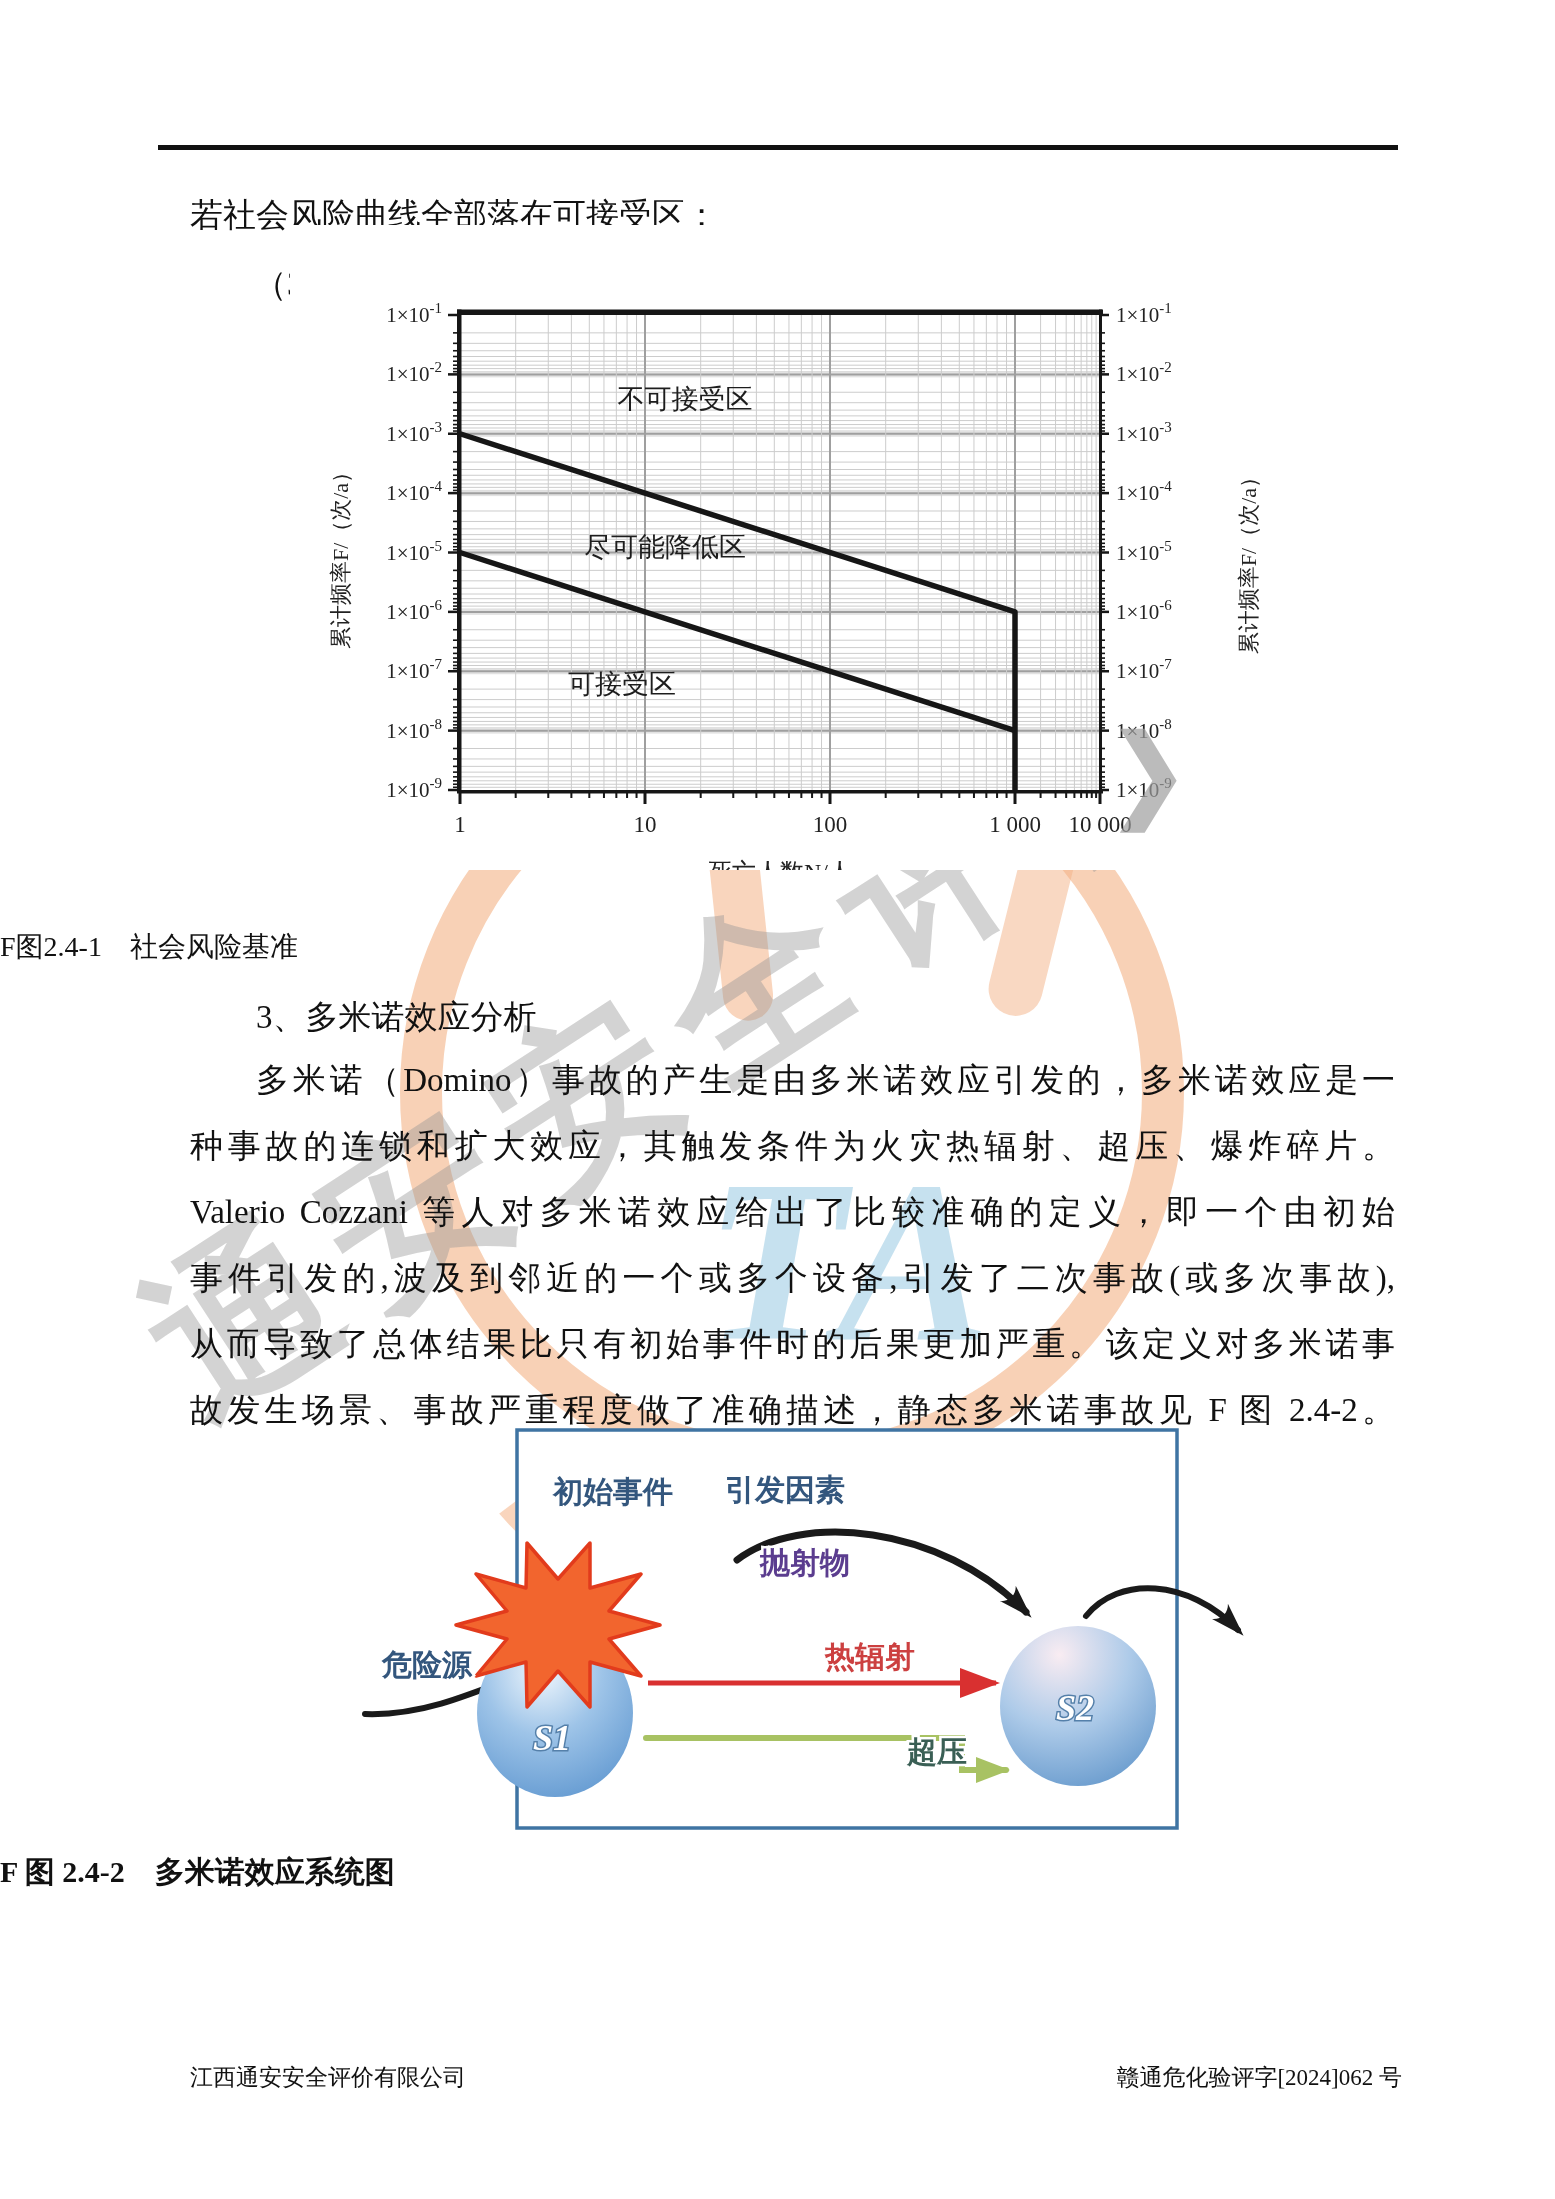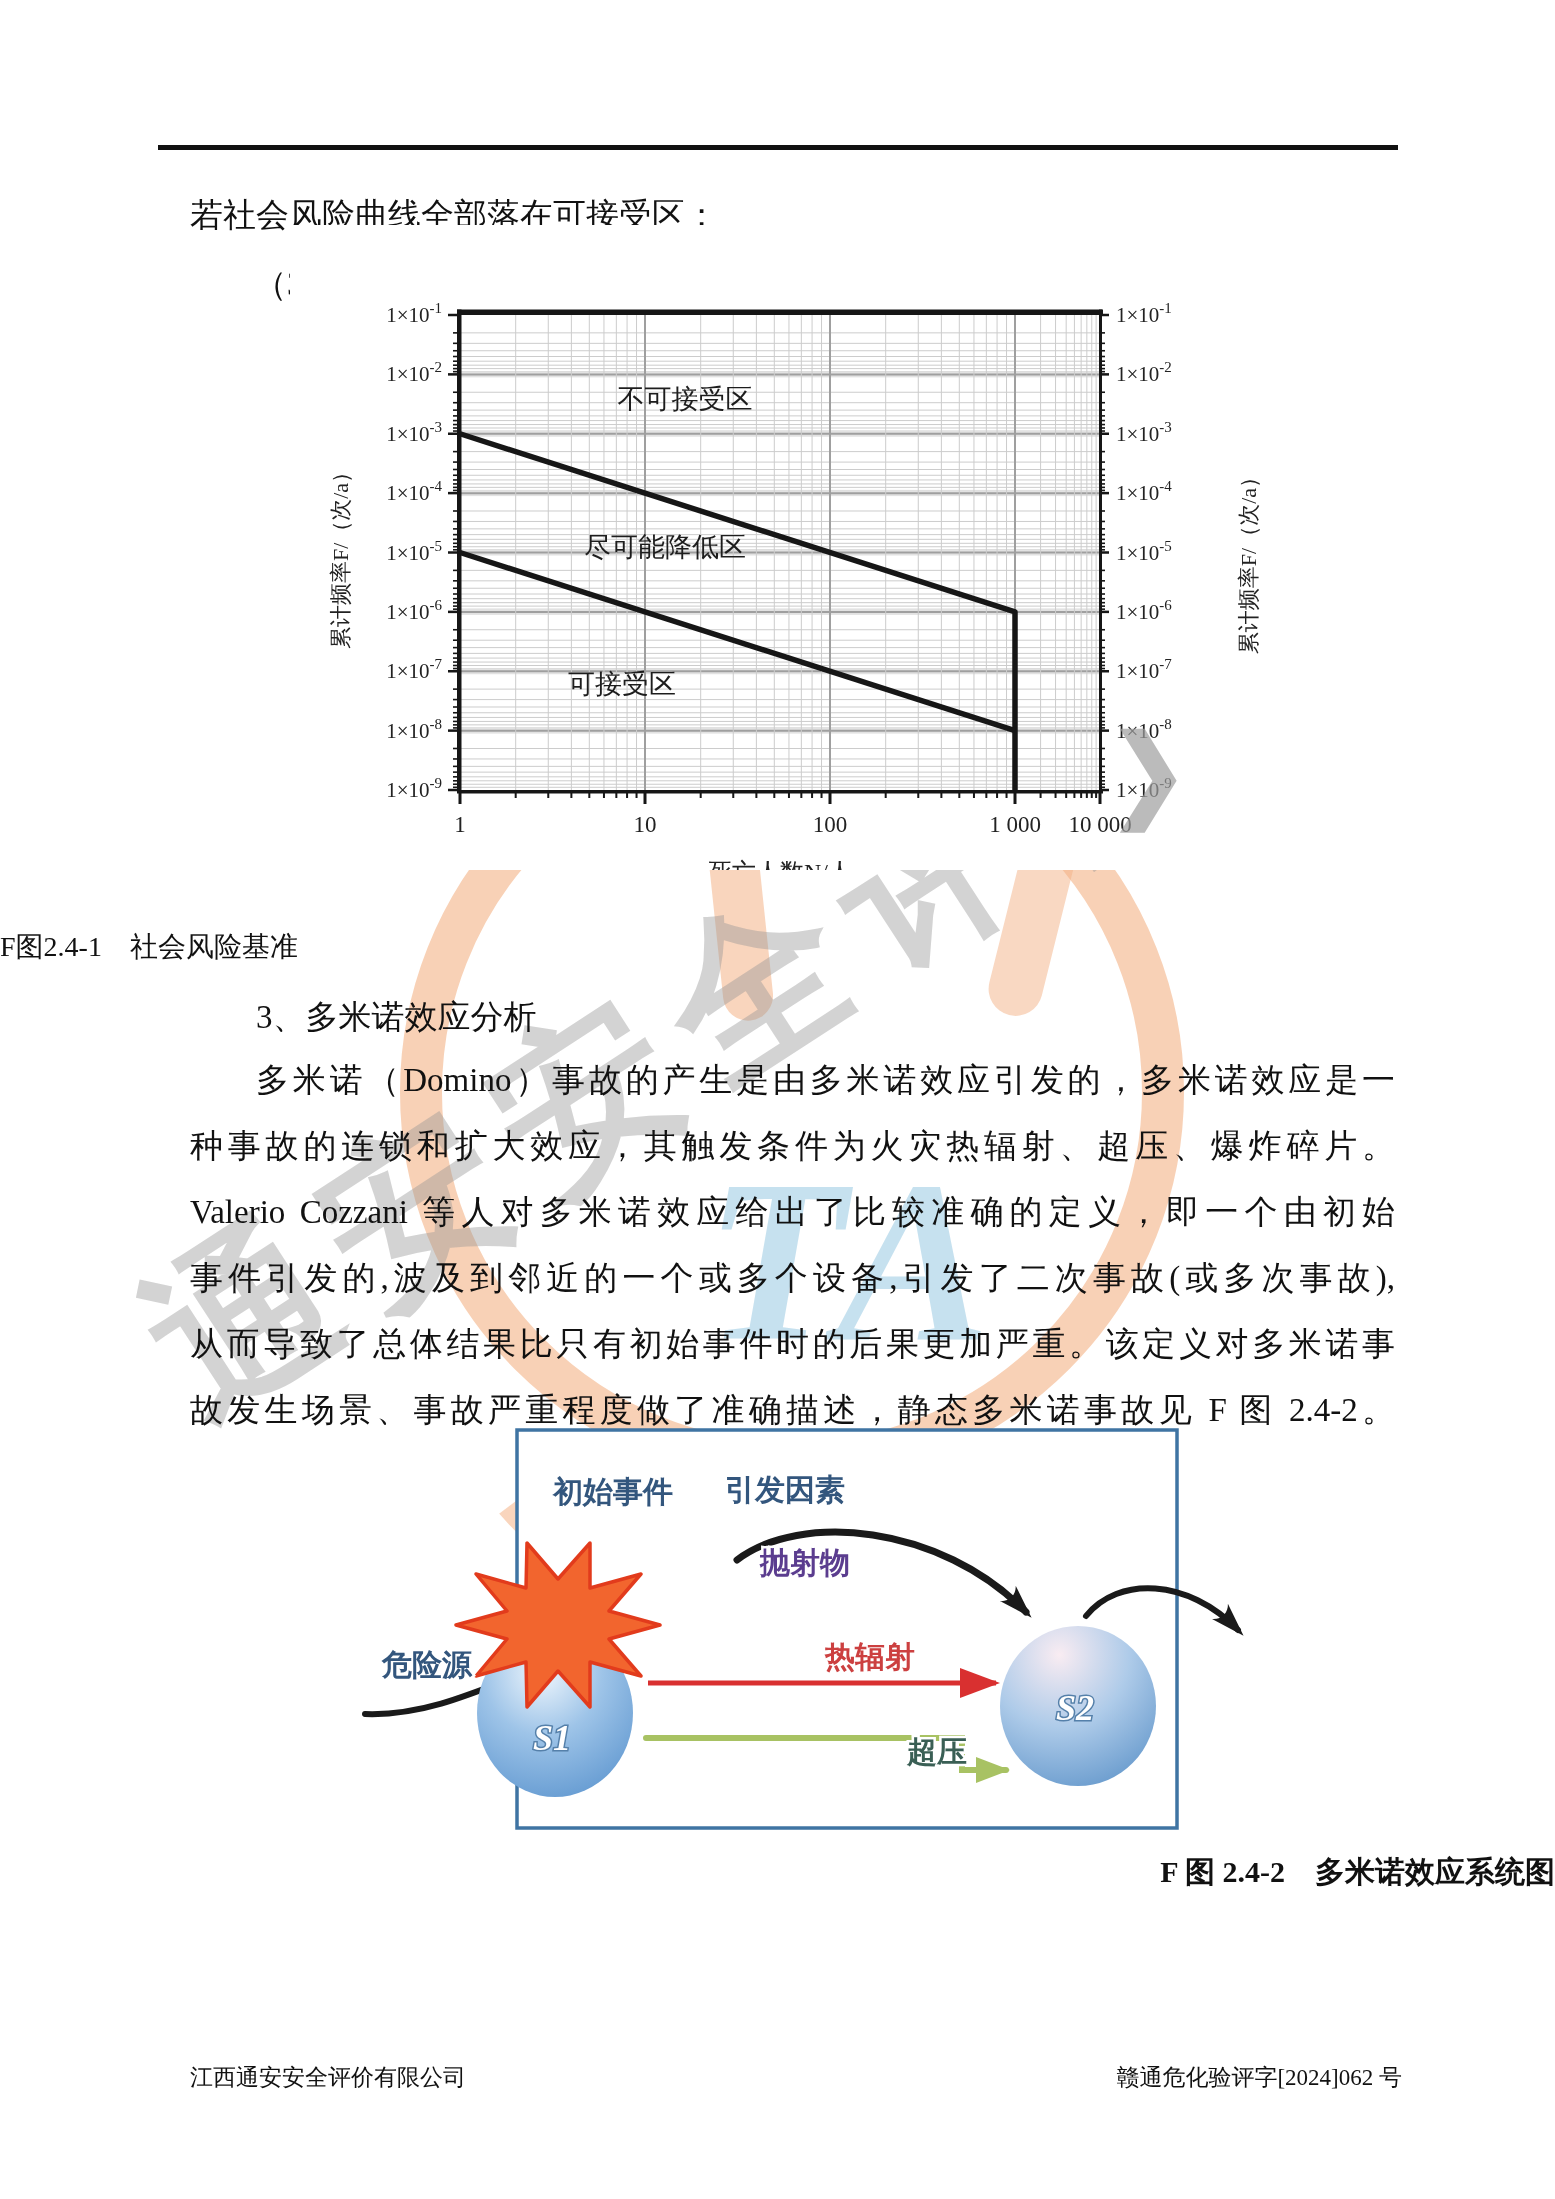--- a/index.html
+++ b/index.html
@@ -24,21 +24,21 @@
   .wm-chevron{position:absolute;left:1108px;top:716px;z-index:3;font-size:96px;font-weight:bold;
            color:rgba(158,158,158,.70);transform:scaleY(1.05);}
   
   .content{position:absolute;inset:0;z-index:2;}
   .hdr{position:absolute;left:0;top:84px;width:100%;text-align:center;font-size:23.5px;
        letter-spacing:1px;color:#111;}
   .hdr-rule{position:absolute;left:158px;top:145px;width:1240px;height:4.5px;background:#111;}
   .bline{position:absolute;left:190px;width:1205px;font-size:33px;line-height:44px;color:#111;}
   .just{text-align:justify;text-align-last:justify;}
   .cap1{position:absolute;left:0;top:928px;width:100%;text-align:left;font-size:28px;color:#111;}
-  .cap2{position:absolute;left:0;top:1852px;width:100%;text-align:right;font-size:30px;
+  .cap2{position:absolute;left:0;top:1852px;width:100%;text-align:left;font-size:30px;
         font-weight:bold;color:#111;}
   .ftr{position:absolute;top:2062px;font-size:23px;color:#111;}
   .ftr-l{left:190px;} .ftr-c{left:0;width:100%;text-align:center;} .ftr-r{right:153px;}
   #fn-chart{position:absolute;left:290px;top:225px;z-index:2;}
   #domino{position:absolute;left:200px;top:1420px;z-index:2;}
   svg text{font-family:"Liberation Serif", serif;}
 </style>
 </head>
 <body>
 

